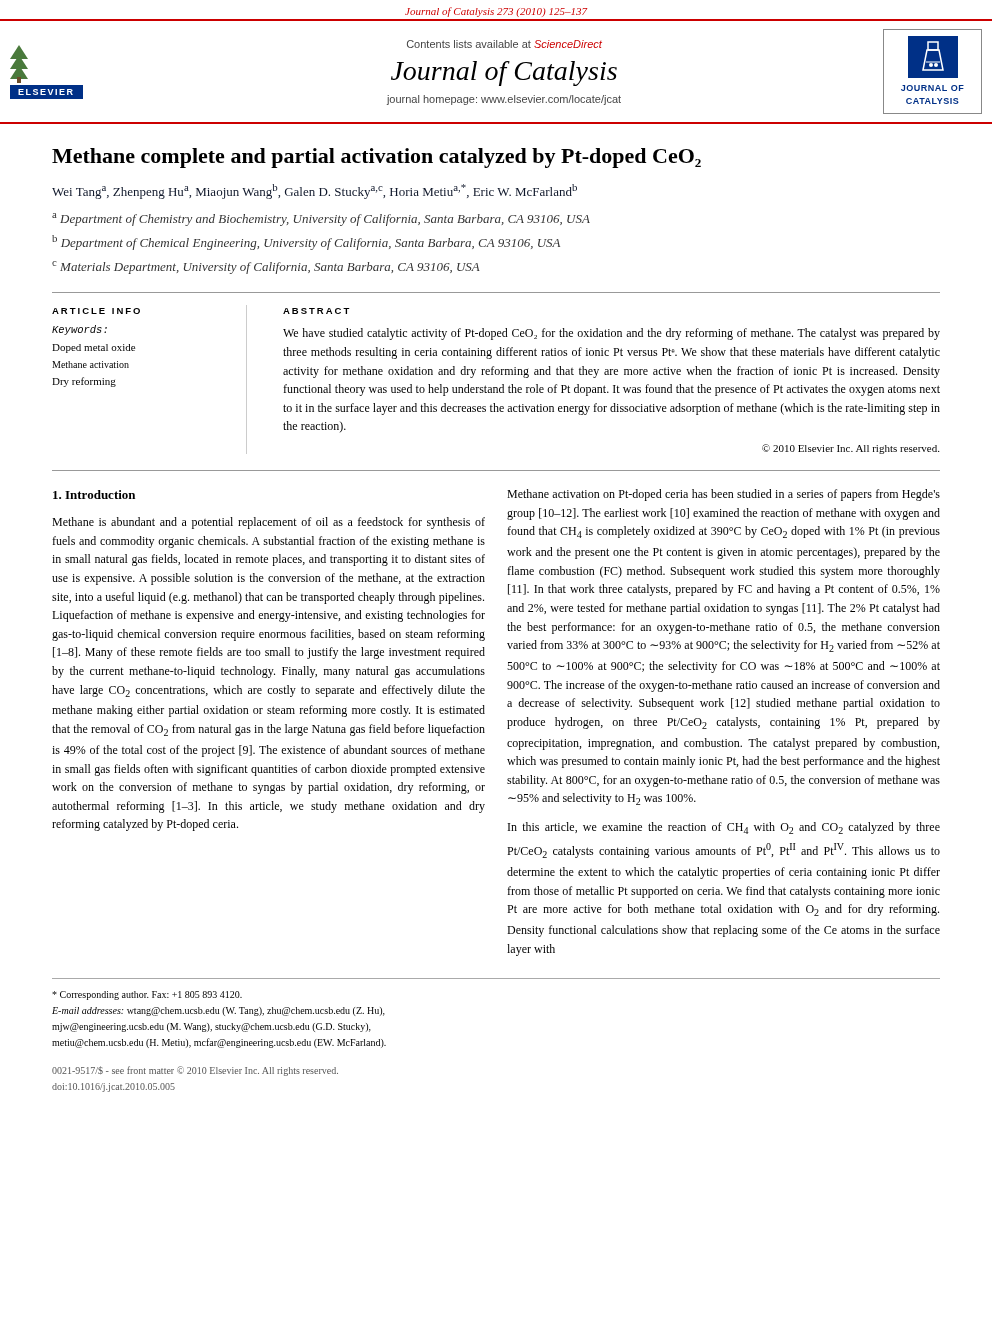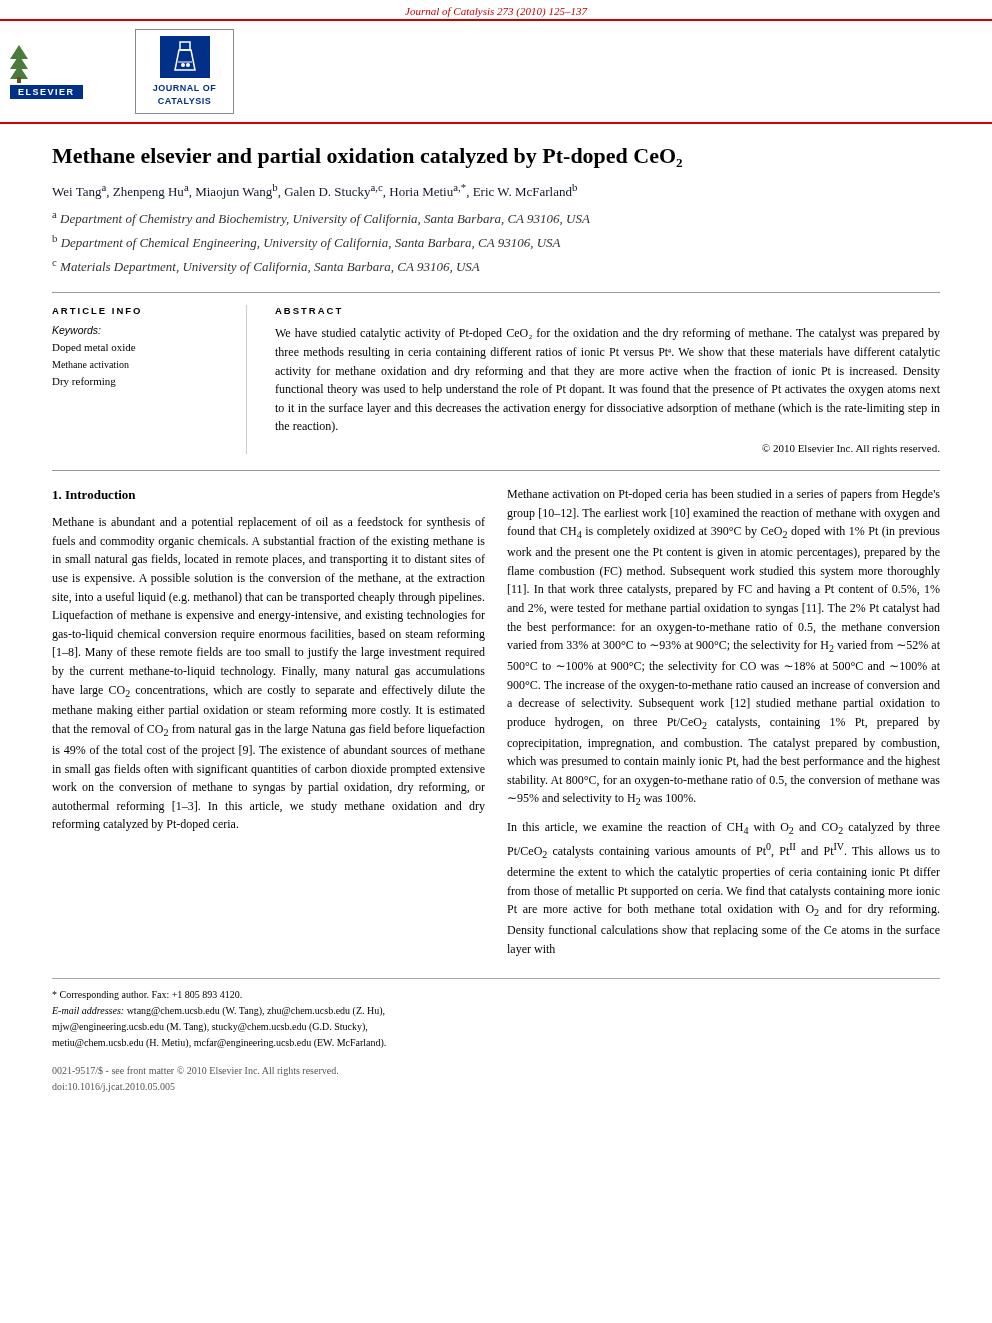--- a/index.html
+++ b/index.html
@@ -32,64 +32,76 @@
         <div style="width:0; height:0; border-left:9px solid transparent; border-right:9px solid transparent; border-bottom:14px solid #4a7a3c; position:absolute; top:10px; left:0;"></div>
         <div style="width:0; height:0; border-left:9px solid transparent; border-right:9px solid transparent; border-bottom:14px solid #4a7a3c; position:absolute; top:20px; left:0;"></div>
         <div style="width:4px; height:6px; background:#6b4c2a; position:absolute; bottom:0; left:7px;"></div>
       </div>
     </div>
     <div style="background:#003087; color:#fff; font-size:9px; font-weight:bold; padding:2px 8px; font-family:Arial,sans-serif; letter-spacing:1.5px; margin-top:2px;">
       <span>ELSEVIER</span>
     </div>
   </div>
 
+  <div style="flex:1; text-align:center;">
+    <div style="font-size:11px; color:#444; margin-bottom:4px; font-family:Arial,sans-serif;">
+      <span>Contents lists available at</span>
+      <a href="#" style="color:#c00; text-decoration:none; font-style:italic;">
+        <span>ScienceDirect</span>
+      </a>
+    </div>
+    <div style="font-size:28px; font-style:italic; font-family:'Times New Roman',Times,serif; color:#000; line-height:1.2;">Journal of Catalysis</div>
+    <div style="font-size:11px; color:#444; margin-top:5px; font-family:Arial,sans-serif;">
+      <span>journal homepage: www.elsevier.com/locate/jcat</span>
+    </div>
+  </div>
 
   <div style="width:99px; flex-shrink:0; border:1.5px solid #888; padding:6px 4px; text-align:center;">
 
     <div style="background:#003087; width:50px; height:42px; margin:0 auto 4px; display:flex; align-items:center; justify-content:center;">
       <svg width="36" height="34" viewBox="0 0 36 34" xmlns="http://www.w3.org/2000/svg">
 
         <rect x="13" y="2" width="10" height="8" fill="none" stroke="#fff" stroke-width="1.5"></rect>
         <polygon points="8,30 28,30 24,10 12,10" fill="none" stroke="#fff" stroke-width="1.5"></polygon>
         <line x1="11" y1="22" x2="25" y2="22" stroke="#fff" stroke-width="1"></line>
         <circle cx="16" cy="25" r="2" fill="#fff"></circle>
         <circle cx="21" cy="25" r="2" fill="#fff"></circle>
       </svg>
     </div>
     <div style="font-size:9px; font-weight:bold; color:#003087; font-family:Arial,sans-serif; letter-spacing:0.5px; text-transform:uppercase; line-height:1.4;">JOURNAL OF</div>
     <div style="font-size:9px; font-weight:bold; color:#003087; font-family:Arial,sans-serif; letter-spacing:0.5px; text-transform:uppercase; line-height:1.4;">CATALYSIS</div>
   </div>
 </div>
 
 <div style="padding:18px 52px 16px 52px; font-family:'Times New Roman',Times,serif;">
 
-  <h1 style="font-size:22px; font-weight:bold; color:#000; margin-bottom:10px; line-height:1.3; font-family:'Times New Roman',Times,serif;">Methane elsevier and partial oxidation catalyzed by Pt-doped CeO₂</h1>
+  <h1 style="font-size:22px; font-weight:bold; color:#000; margin-bottom:10px; line-height:1.3; font-family:'Times New Roman',Times,serif;">Methane complete and partial activation catalyzed by Pt-doped CeO₂</h1>
 
   <div style="font-size:13px; margin-bottom:6px; color:#0f172a;">
     <span>Wei Tang<sup>a</sup>, Zhenpeng Hu<sup>a</sup>, Miaojun Wang<sup>b</sup>, Galen D. Stucky<sup>a,c</sup>, Horia Metiu<sup>a,*</sup>, Eric W. McFarland<sup>b</sup></span>
   </div>
 
   <div style="font-size:13px; color:#333; margin-bottom:14px; font-style:italic; line-height:1.6;">
     <div><sup style="font-style:normal;">a</sup> <span>Department of Chemistry and Biochemistry, University of California, Santa Barbara, CA 93106, USA</span></div>
     <div><sup style="font-style:normal;">b</sup> <span>Department of Chemical Engineering, University of California, Santa Barbara, CA 93106, USA</span></div>
     <div><sup style="font-style:normal;">c</sup> <span>Materials Department, University of California, Santa Barbara, CA 93106, USA</span></div>
   </div>
 
   <hr style="border:none; border-top:1px solid #999; margin:0 0 12px 0;">
 
-  <div style="display:flex; gap:28px; margin-bottom:16px;justify-content:space-between;">
+  <div style="display:flex; gap:36px; margin-bottom:16px;justify-content:space-between;">
 
     <div style="width:195px; flex-shrink:0; border-right:1px solid #ccc; padding-right:16px;">
       <div style="font-size:9.5px; letter-spacing:2px; text-transform:uppercase; color:#000; margin-bottom:8px; font-family:Arial,sans-serif; font-weight:bold;">
         Article Info
       </div>
 
 
       <div>
-        <div style="font-size:10.5px; font-style:italic; margin-bottom:3px; font-family:Liberation Sans, sans-serif;">Keywords:</div>
+        <div style="font-size:10.5px; font-style:italic; margin-bottom:3px; font-family:Liberation Mono, monospace;">Keywords:</div>
         <div style="font-size:11px; line-height:1.6;">Doped metal oxide</div>
         <div style="font-size:10px; line-height:1.6;">Methane activation</div>
         <div style="font-size:11px; line-height:1.6;">Dry reforming</div>
       </div>
     </div>
 
     <div style="flex:1;">
       <div style="font-size:9.5px; letter-spacing:2px; text-transform:uppercase; color:#000; margin-bottom:8px; font-family:Arial,sans-serif; font-weight:bold;">Abstract</div>
       <p style="font-size:12px; line-height:1.55; color:#000; text-align:justify; margin-bottom:6px;">We have studied catalytic activity of Pt-doped CeO₂ for the oxidation and the dry reforming of methane. The catalyst was prepared by three methods resulting in ceria containing different ratios of ionic Pt versus Ptᵉ. We show that these materials have different catalytic activity for methane oxidation and dry reforming and that they are more active when the fraction of ionic Pt is increased. Density functional theory was used to help understand the role of Pt dopant. It was found that the presence of Pt activates the oxygen atoms next to it in the surface layer and this decreases the activation energy for dissociative adsorption of methane (which is the rate-limiting step in the reaction).</p>
       <div style="font-size:11px; color:#000; text-align:right;">© 2010 Elsevier Inc. All rights reserved.</div>
@@ -114,21 +126,21 @@
       <p style="font-size:12px; line-height:1.55; text-align:justify; margin-bottom:8px;">
         In this article, we examine the reaction of CH<sub>4</sub> with O<sub>2</sub> and CO<sub>2</sub> catalyzed by three Pt/CeO<sub>2</sub> catalysts containing various amounts of Pt<sup>0</sup>, Pt<sup>II</sup> and Pt<sup>IV</sup>. This allows us to determine the extent to which the catalytic properties of ceria containing ionic Pt differ from those of metallic Pt supported on ceria. We find that catalysts containing more ionic Pt are more active for both methane total oxidation with O<sub>2</sub> and for dry reforming. Density functional calculations show that replacing some of the Ce atoms in the surface layer with
       </p>
     </div>
 
   </div>
 
   <div style="margin-top:12px; border-top:1px solid #aaa; padding-top:8px; font-size:10px; color:#000; line-height:1.6; font-family:'Times New Roman',Times,serif;">
     <div>* Corresponding author. Fax: +1 805 893 4120.</div>
     <div><em>E-mail addresses:</em> wtang@chem.ucsb.edu (W. Tang), zhu@chem.ucsb.edu (Z. Hu),</div>
-    <div>mjw@engineering.ucsb.edu (M. Tang), stucky@chem.ucsb.edu (G.D. Stucky),</div>
+    <div>mjw@engineering.ucsb.edu (M. Wang), stucky@chem.ucsb.edu (G.D. Stucky),</div>
     <div>metiu@chem.ucsb.edu (H. Metiu), mcfar@engineering.ucsb.edu (EW. McFarland).</div>
   </div>
 
   <div style="font-size:10px; color:#555; margin-top:12px; line-height:1.6; font-family:'Times New Roman',Times,serif;">
     <div>0021-9517/$ - see front matter © 2010 Elsevier Inc. All rights reserved.</div>
     <div>doi:10.1016/j.jcat.2010.05.005</div>
   </div>
 
 </div>
 

